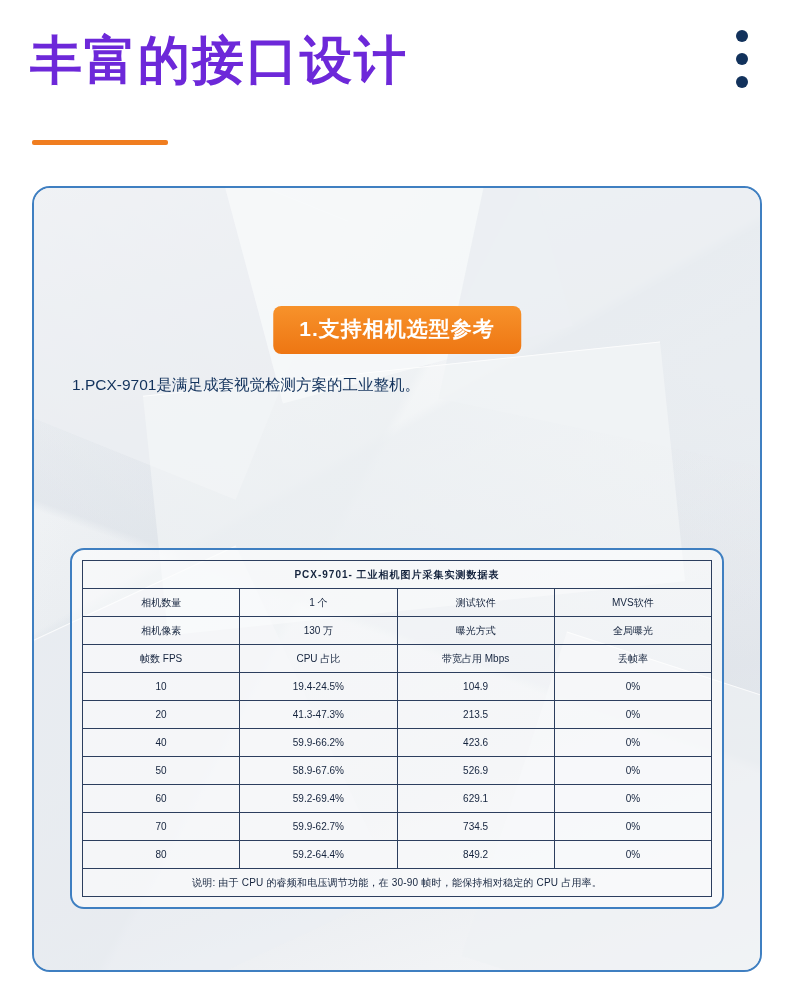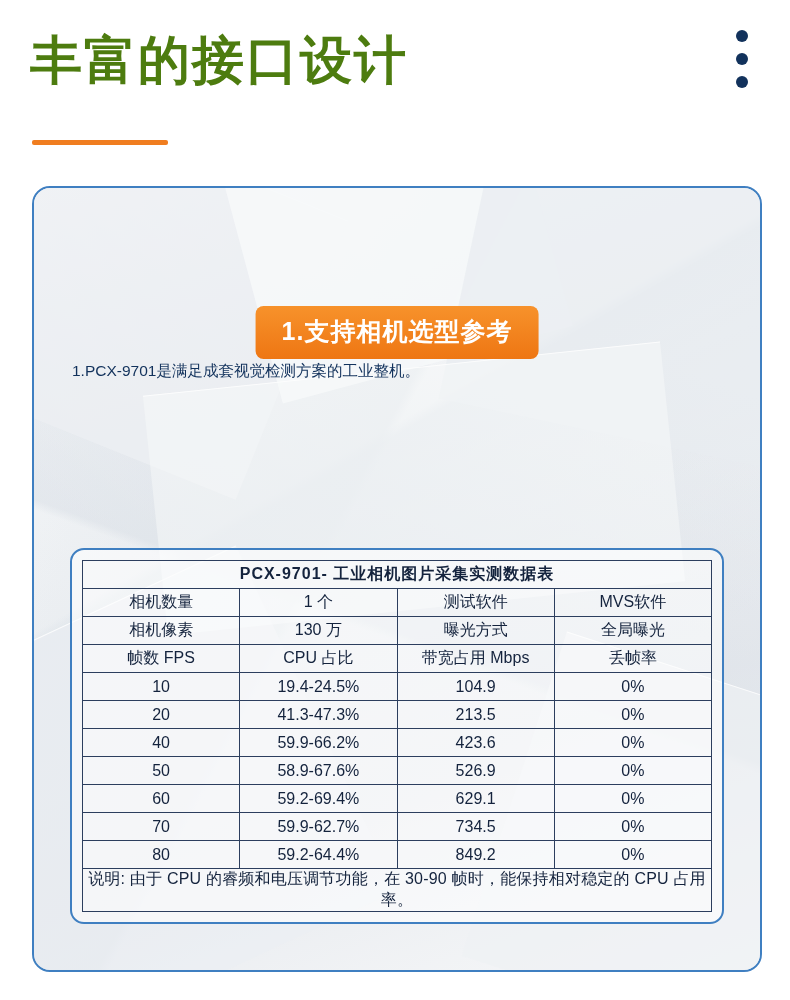--- a/index.html
+++ b/index.html
@@ -24,21 +24,21 @@
     width: 790px;
     height: 170px;
   }
   .page-title {
     position: absolute;
     left: 30px;
     top: 32px;
     font-size: 52px;
     font-weight: bold;
     letter-spacing: 2px;
-    color: #4d7c0f;
+    color: #6d28d9;
     line-height: 1.1;
   }
   .title-underline {
     position: absolute;
     left: 32px;
     top: 140px;
     width: 136px;
     height: 5px;
     background: #f07d20;
     border-radius: 2px;
@@ -88,33 +88,33 @@
   .f6 { left: 120px; top: 180px; width: 520px; height: 240px; transform: rotate(-6deg); background: rgba(248,249,250,0.5); }
 
   
   .pill {
     position: absolute;
     left: 50%;
     transform: translateX(-50%);
     top: 118px;
     background: linear-gradient(180deg, #f7922b 0%, #ee7613 100%);
     color: #ffffff;
-    font-size: 25px;
+    font-size: 21px;
     font-weight: bold;
     padding: 9px 26px 11px 26px;
     border-radius: 8px;
     white-space: nowrap;
     letter-spacing: 1px;
   }
 
   
   .body-text {
     position: absolute;
     left: 38px;
-    top: 168px;
+    top: 182px;
     width: 652px;
     font-size: 15.5px;
     line-height: 1.95;
     color: #12325c;
   }
   .body-text p {
     margin: 0;
     text-align: justify;
   }
   .body-text p.indent-2 {
@@ -136,21 +136,21 @@
   }
   table.data {
     width: 100%;
     border-collapse: collapse;
     table-layout: fixed;
     background: transparent;
   }
   table.data td {
     border: 1px solid #2c3e5e;
     text-align: center;
-    font-size: 16px;
+    font-size: 10px;
     color: #14233d;
     height: 27px;
     padding: 0 2px;
   }
   td.tbl-title {
     font-size: 16px;
     font-weight: bold;
     height: 32px;
     letter-spacing: 1px;
   }

